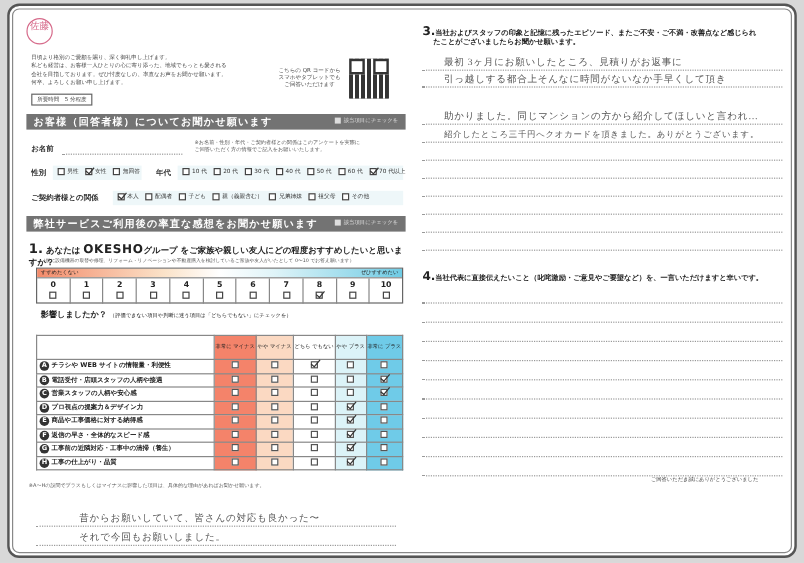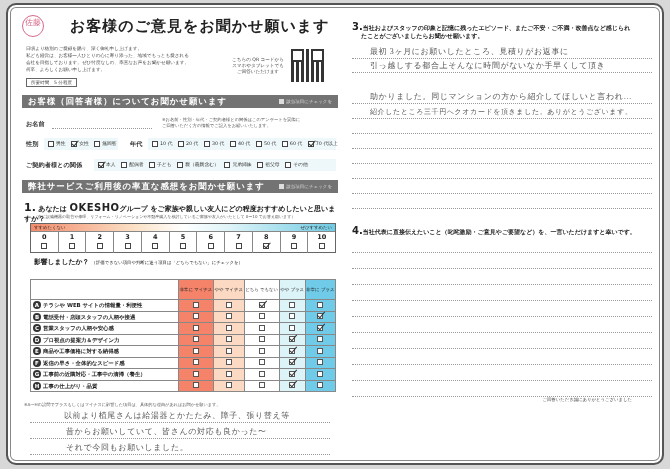--- a/index.html
+++ b/index.html
@@ -57,21 +57,20 @@
 .thanks{position:absolute;right:30px;top:392px;font-size:4.4px;color:#444}
 </style>
 </head>
 <body>
 
 <div class="page">
 
   <div class="left">
     <div class="hdr">
       <div class="stamp">佐藤</div>
-      <div class="title">お客様のご意見をお聞かせ願います</div>
     </div>
     <div class="intro">
       <p>日頃より格別のご愛顧を賜り、深く御礼申し上げます。</p>
       <p>私ども経営は、お客様一人ひとりの心に寄り添った、地域でもっとも愛される</p>
       <p>会社を目指しております。ぜひ忖度なしの、率直なお声をお聞かせ願います。</p>
       <p>何卒、よろしくお願い申し上げます。</p>
     </div>
     <div class="time">所要時間　5 分程度</div>
     <div class="qrtxt">
       <div>こちらの QR コードから</div>
@@ -225,21 +224,20 @@
         <td class="c0"><span class="cbox"></span></td>
         <td class="c1"><span class="cbox"></span></td>
         <td class="c2"><span class="cbox"></span></td>
         <td class="c3"><span class="cbox on"></span></td>
         <td class="c4"><span class="cbox"></span></td>
       </tr>
     </tbody>
       </table>
 
     <div class="foot2">※A〜Hの設問でプラスもしくはマイナスに影響した項目は、具体的な理由があればお聞かせ願います。</div>
-    <div class="line hand" style="left:18px;top:404px;width:300px;padding-left:34px">以前より植尾さんは給湯器とかたたみ、障子、張り替え等</div>
     <div class="line hand" style="left:18px;top:420px;width:300px;padding-left:36px">昔からお願いしていて、皆さんの対応も良かった〜</div>
     <div class="line hand" style="left:18px;top:436px;width:300px;padding-left:36px">それで今回もお願いしました。</div>
   </div>
 
   <div class="right">
     <div class="q3">
       <div><span class="n">3.</span><span>当社およびスタッフの印象と記憶に残ったエピソード、またご不安・ご不満・改善点など感じられ</span></div>
       <div style="padding-left:9px">たことがございましたらお聞かせ願います。</div>
     </div>
     <div class="line hand" style="left:8px;top:40px;width:300px;padding-left:18px">最初 3ヶ月にお願いしたところ、見積りがお返事に</div>

